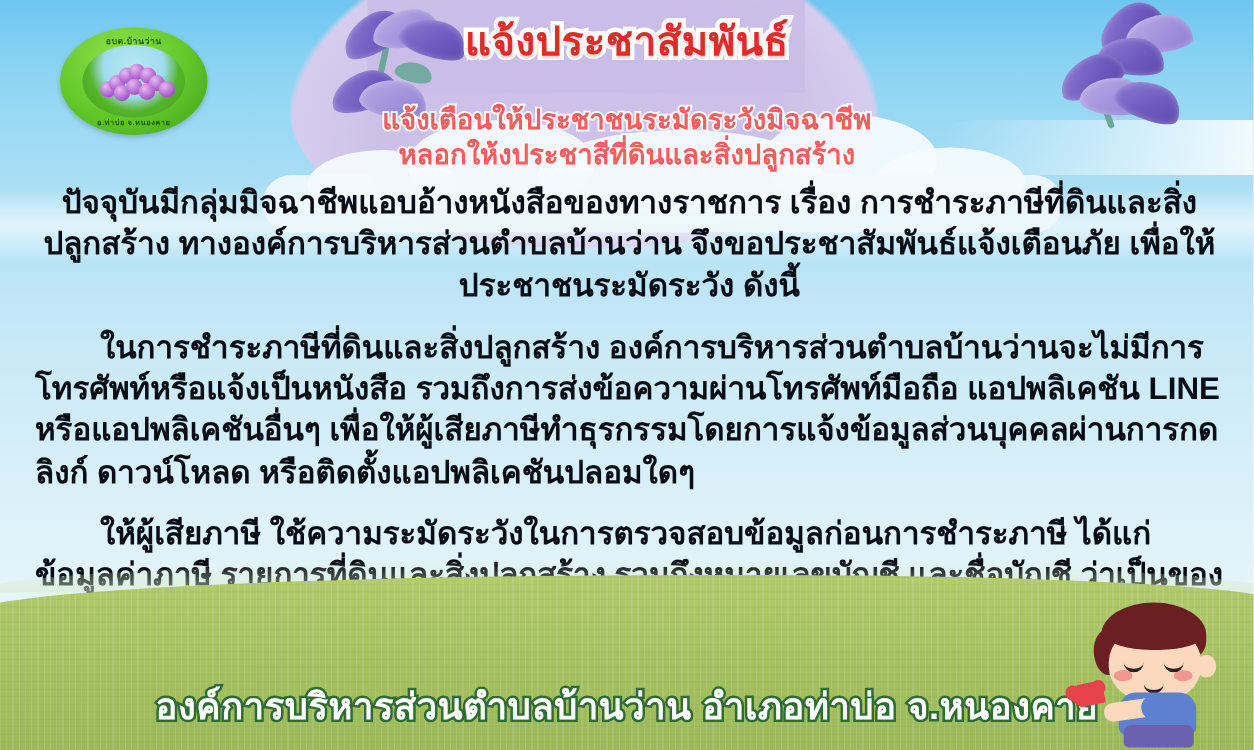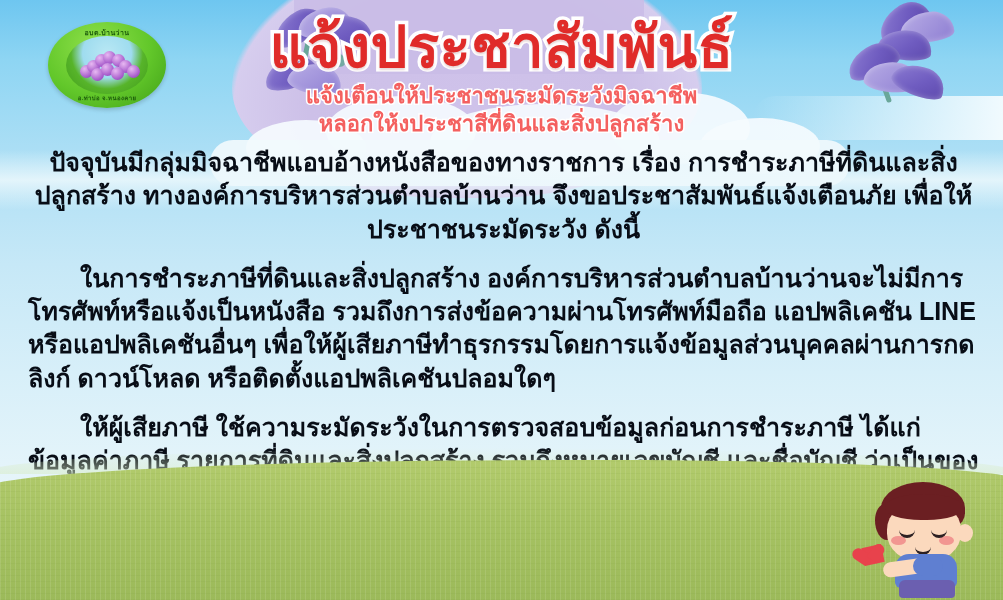--- a/index.html
+++ b/index.html
@@ -162,21 +162,21 @@
   }
   .logo-text-top { top: 5px; }
   .logo-text-bot { bottom: 5px; font-size: 6px; }
 
   
   .title-main {
     position: absolute;
     left: 0; right: 0;
     top: 16px;
     text-align: center;
-    font-size: 58px;
+    font-size: 32px;
     font-weight: bold;
     color: #e02b29;
     letter-spacing: .5px;
     line-height: 1.08;
     -webkit-text-stroke: 7px #ffffff;
     paint-order: stroke fill;
     text-shadow: 0 2px 2px rgba(120,40,40,.18);
   }
   .subtitle {
     position: absolute;
@@ -335,20 +335,21 @@
   </div>
 
   <div class="body-wrap">
     <p class="para centered">ปัจจุบันมีกลุ่มมิจฉาชีพแอบอ้างหนังสือของทางราชการ เรื่อง การชำระภาษีที่ดินและสิ่งปลูกสร้าง ทางองค์การบริหารส่วนตำบลบ้านว่าน จึงขอประชาสัมพันธ์แจ้งเตือนภัย เพื่อให้ประชาชนระมัดระวัง ดังนี้</p>
     <p class="para indent">ในการชำระภาษีที่ดินและสิ่งปลูกสร้าง องค์การบริหารส่วนตำบลบ้านว่านจะไม่มีการโทรศัพท์หรือแจ้งเป็นหนังสือ รวมถึงการส่งข้อความผ่านโทรศัพท์มือถือ แอปพลิเคชัน LINE หรือแอปพลิเคชันอื่นๆ เพื่อให้ผู้เสียภาษีทำธุรกรรมโดยการแจ้งข้อมูลส่วนบุคคลผ่านการกดลิงก์ ดาวน์โหลด หรือติดตั้งแอปพลิเคชันปลอมใดๆ</p>
     <p class="para indent">ให้ผู้เสียภาษี ใช้ความระมัดระวังในการตรวจสอบข้อมูลก่อนการชำระภาษี ได้แก่ ข้อมูลค่าภาษี รายการที่ดินและสิ่งปลูกสร้าง รวมถึงหมายเลขบัญชี และชื่อบัญชี ว่าเป็นขององค์กรปกครองส่วนท้องถิ่นที่ถูกต้อง</p>
   </div>
 
   <div class="ground-edge"></div>
   <div class="ground"></div>
+  <div class="footer-text">องค์การบริหารส่วนตำบลบ้านว่าน อำเภอท่าบ่อ จ.หนองคาย</div>
 
   <div class="boy">
     <div class="b-part b-heart"></div>
     <div class="b-part b-hair"></div>
     <div class="b-part b-hair2"></div>
     <div class="b-part b-face"></div>
     <div class="b-part b-fringe"></div>
     <div class="b-part b-ear"></div>
     <div class="b-part b-cheek l"></div>
     <div class="b-part b-cheek r"></div>

